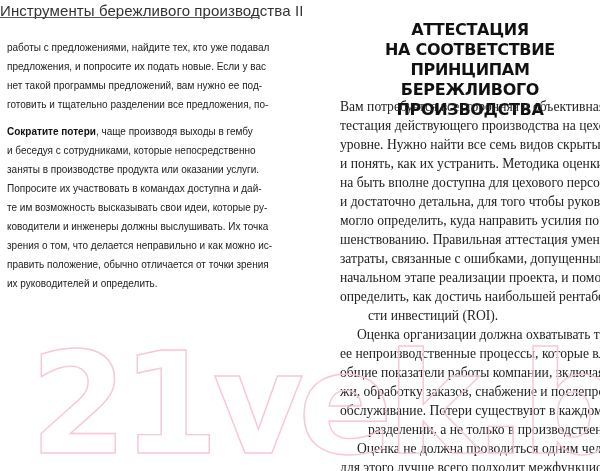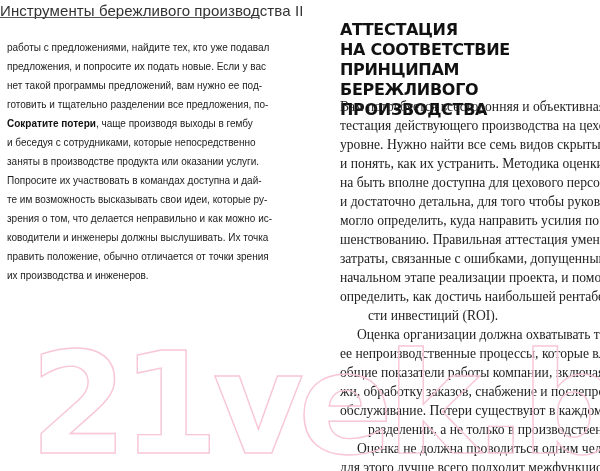--- a/index.html
+++ b/index.html
@@ -14,28 +14,28 @@
     }
     .head-rule {
       position: absolute; left: 0; top: 17px; width: 258px; height: 1px; background: #555;
     }
     .left-col {
       position: absolute; left: 7px; top: 38px; width: 244px;
       font-family: "Liberation Sans", sans-serif; font-size: 10px; line-height: 19px;
       color: #222; text-align: justify;
     }
     .left-col p { margin: 0; }
-    .left-col p + p { }
+    .left-col p + p { margin-top: 8px; }
     .left-col .line { display: block; white-space: nowrap; text-align-last: justify; }
     .left-col .line.last { text-align-last: left; }
     .left-col b { font-weight: bold; color: #111; }
     .right-title {
       position: absolute; left: 340px; top: 20px; width: 260px;
       font-family: "DejaVu Sans", sans-serif; font-weight: bold; font-size: 16px;
-      line-height: 20px; color: #111; letter-spacing: -0.3px;
+      line-height: 20px; text-align: center; color: #111; letter-spacing: -0.3px;
     }
     .right-title span { display: block; }
     .right-col {
       position: absolute; left: 340px; top: 97px; width: 260px;
       font-family: "Liberation Serif", serif; font-size: 13.6px; line-height: 19px;
       color: #222;
     }
     .right-col p { margin: 0; }
     .right-col .line { display: block; white-space: nowrap; text-align: justify; text-align-last: justify; }
     .right-col .line.last { text-align-last: left; margin-left: 28px; }
@@ -64,24 +64,24 @@
     <span class="line">предложения, и попросите их подать новые. Если у вас</span>
     <span class="line">нет такой программы предложений, вам нужно ее под-</span>
     <span class="line">готовить и тщательно разделении все предложения, по-</span>
   </p>
   <p>
     <span class="line"><b>Сократите потери</b><span>, чаще производя выходы в гембу</span></span>
     <span class="line">и беседуя с сотрудниками, которые непосредственно</span>
     <span class="line">заняты в производстве продукта или оказании услуги.</span>
     <span class="line">Попросите их участвовать в командах доступна и дай-</span>
     <span class="line">те им возможность высказывать свои идеи, которые ру-</span>
+    <span class="line">ководители и инженеры должны выслушивать. Их точка</span>
     <span class="line">зрения о том, что делается неправильно и как можно ис-</span>
-    <span class="line">ководители и инженеры должны выслушивать. Их точка</span>
     <span class="line">править положение, обычно отличается от точки зрения</span>
-    <span class="line last">их производства и инженеров.</span>
+    <span class="line last">их руководителей и определить.</span>
   </p>
 </div>
 
 <div class="right-title">
   <span>АТТЕСТАЦИЯ</span>
   <span>НА СООТВЕТСТВИЕ ПРИНЦИПАМ</span>
   <span>БЕРЕЖЛИВОГО ПРОИЗВОДСТВА</span>
 </div>
 
 <div class="right-col">

